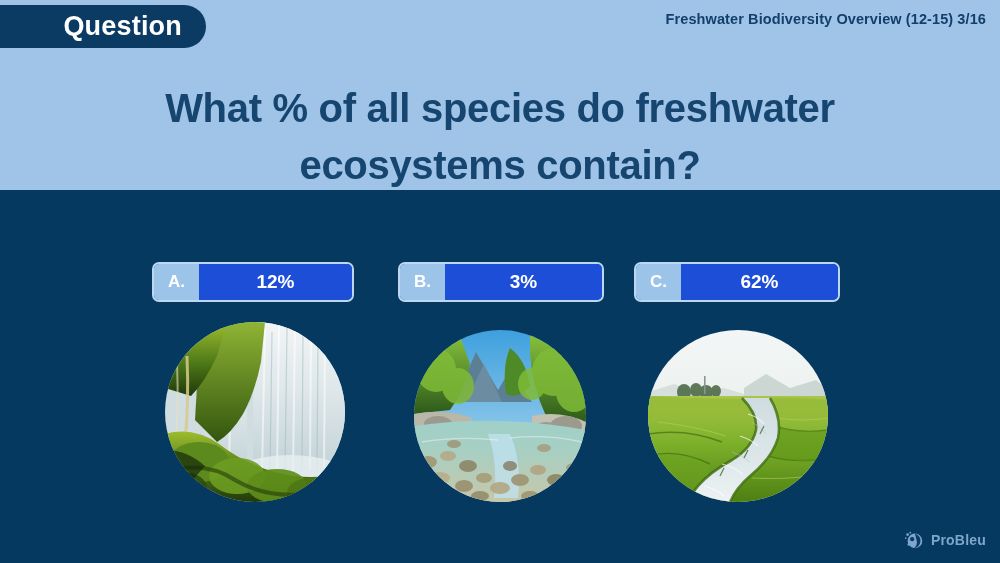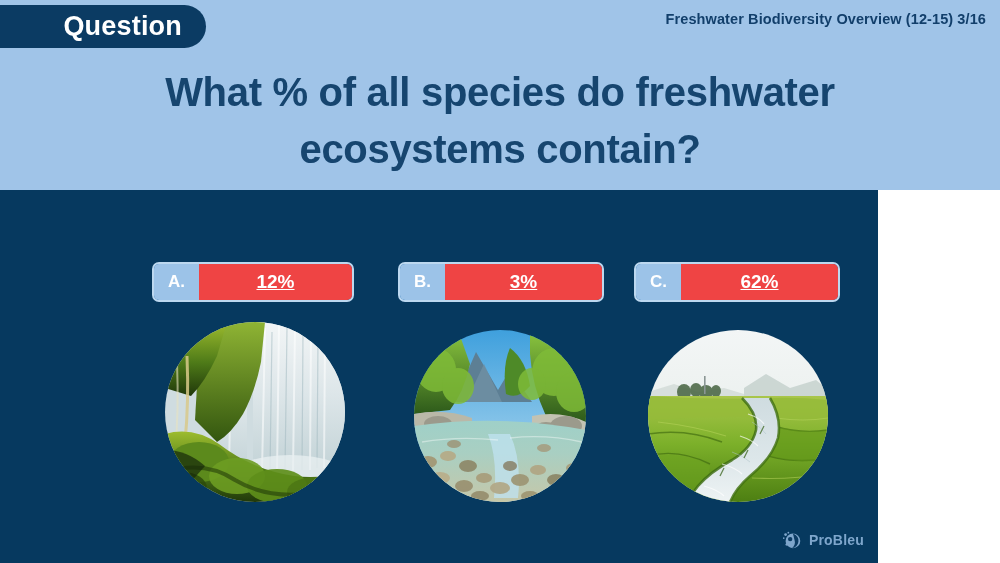--- a/index.html
+++ b/index.html
@@ -6,21 +6,21 @@
 
   html, body {
     width: 1000px;
     height: 563px;
     overflow: hidden;
     font-family: "Liberation Sans", sans-serif;
   }
 
   #slide {
     position: relative;
-    width: 878px;
+    width: 1000px;
     height: 563px;
     background: #06395f;
     padding-left: 44px;
   }
 
   
   .header-band {
     position: absolute;
     top: 0; left: 0;
     width: 1000px;
@@ -53,21 +53,21 @@
     top: 11px;
     right: 14px;
     color: #123f6b;
     font-size: 14.5px;
     font-weight: bold;
     letter-spacing: 0.1px;
   }
 
   .question-text {
     position: absolute;
-    top: 64px;
+    top: 80px;
     left: 60px;
     width: 880px;
     text-align: center;
     color: #16456f;
     font-size: 40px;
     line-height: 57px;
     font-weight: bold;
     letter-spacing: -0.3px;
   }
 
@@ -107,22 +107,21 @@
     justify-content: center;
   }
   .answer-value {
     flex: 1 1 auto;
     color: #ffffff;
     font-size: 19px;
     font-weight: bold;
     display: flex;
     align-items: center;
     justify-content: center;
-    background: #ef4444;
-    text-decoration: underline;
+    background: #1d4ed8;
   }
 
   
   .photo-circle {
     position: absolute;
     border-radius: 50%;
     overflow: hidden;
   }
   .photo-circle.a { left: 165px; top: 322px; width: 180px; height: 180px; }
   .photo-circle.b { left: 414px; top: 330px; width: 172px; height: 172px; }

